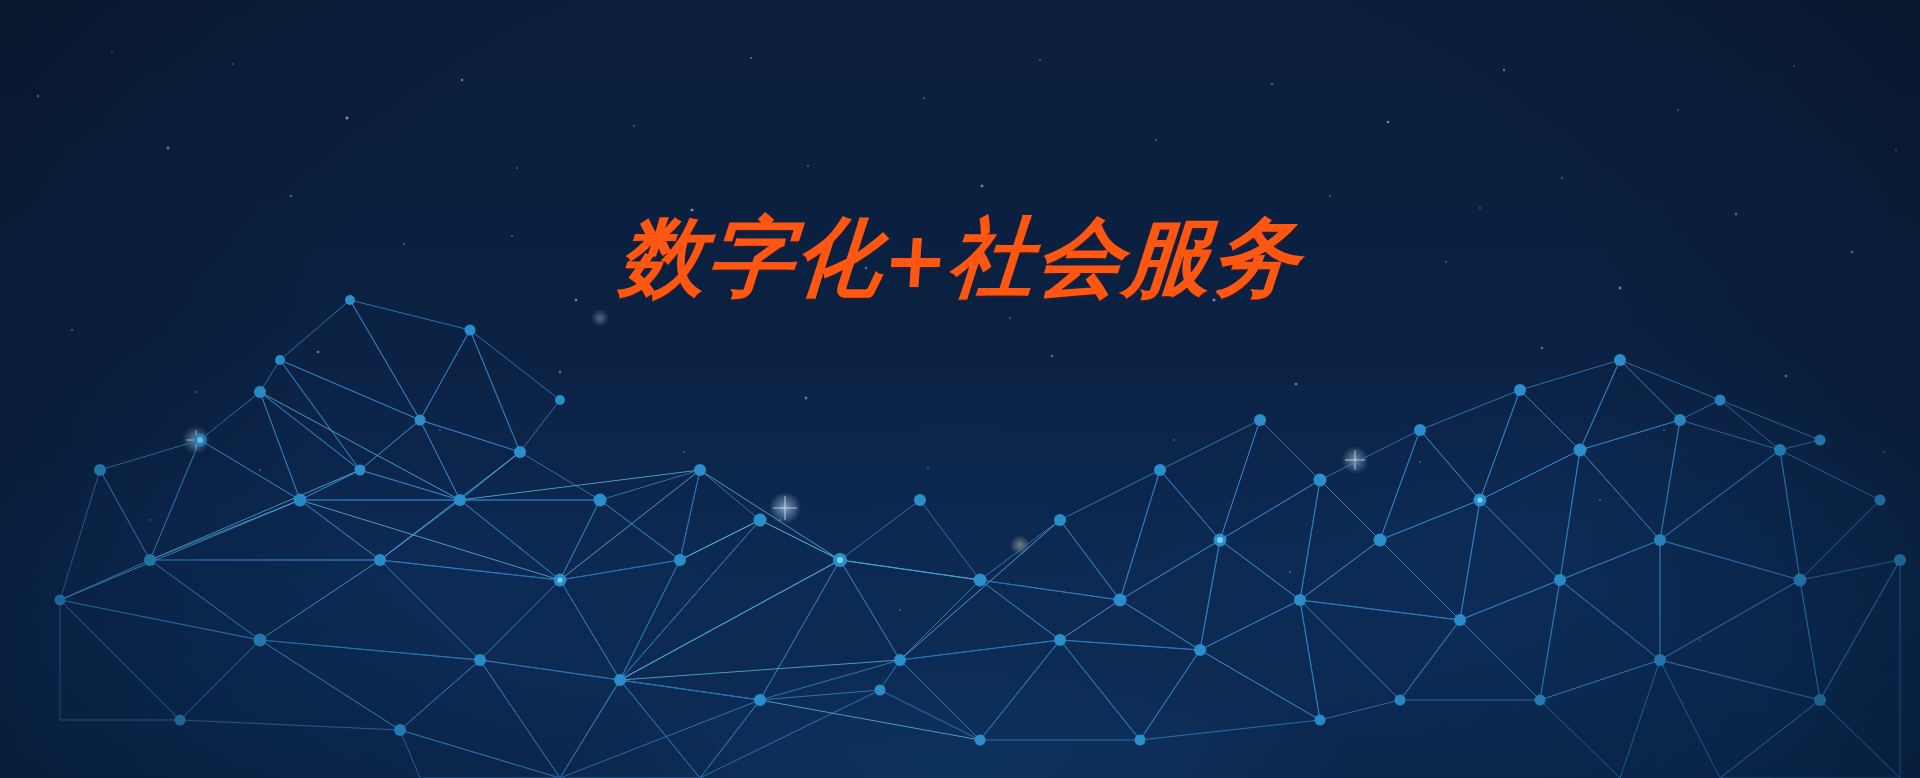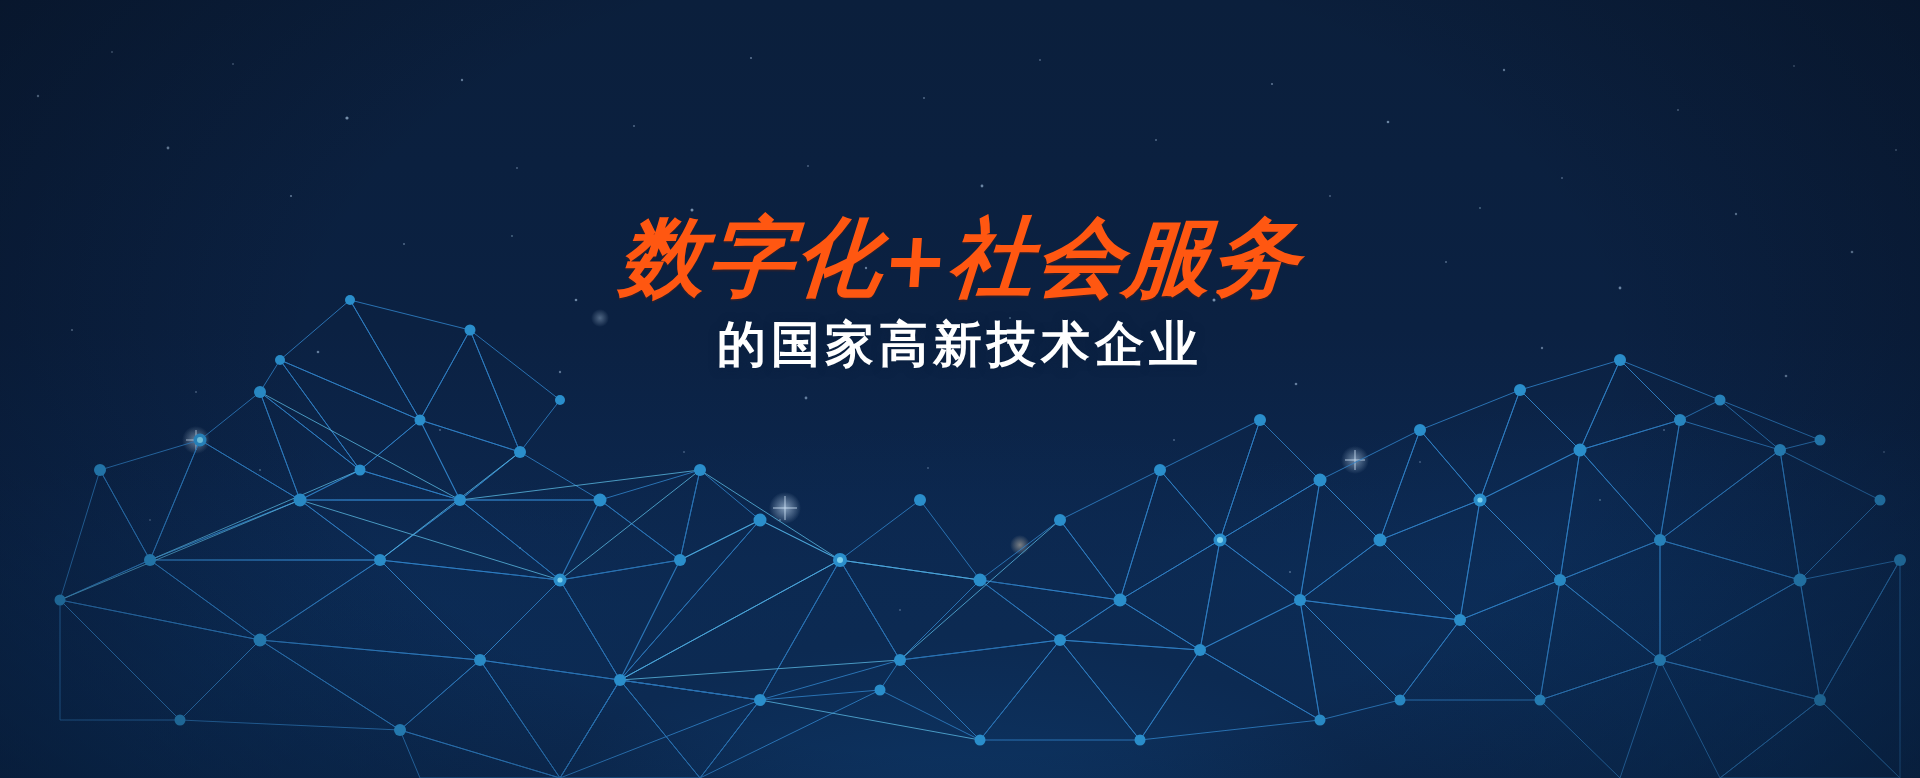--- a/index.html
+++ b/index.html
@@ -283,16 +283,15 @@
       </g>
     </svg>
   </div>
 
   <div class="vignette"></div>
 
   <div class="content">
     <h1 class="headline">
       <span>数字化</span><span class="plus">+</span><span>社会服务</span>
     </h1>
-    <p class="subline">的国家高新技术企业</p>
   </div>
 
 </div>
 
 </body></html>

